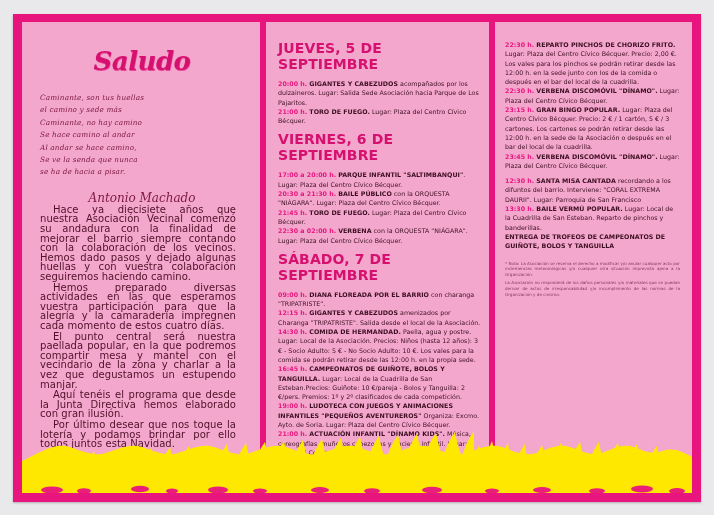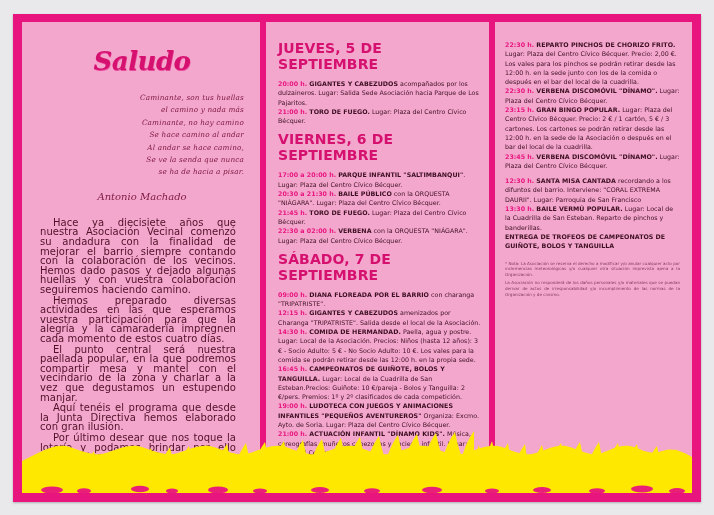--- a/index.html
+++ b/index.html
@@ -45,36 +45,35 @@
     color:#d5106f;
     font-family:"DejaVu Serif", serif;
     font-weight:bold;
     font-style:italic;
     font-size:26px;
     letter-spacing:-0.5px;
     margin:6px 0 16px 0;
     text-shadow:0.5px 0.5px 0 #ea4a9c;
   }
   .poem{
-    text-align:right;
+    text-align:left;
     color:#7d1840;
     font-family:"DejaVu Serif", serif;
     font-style:italic;
     font-size:7.3px;
     line-height:12.4px;
     letter-spacing:.15px;
     margin-bottom:12px;
   }
   .poem-author{
     text-align:center;
     color:#7d1840;
     font-family:"DejaVu Serif", serif;
     font-style:italic;
-    font-size:10px;
-    margin-bottom:16px;
+    font-size:12px;
   }
   .body-p{
     color:#4f1028;
     font-family:"DejaVu Sans", sans-serif;
     font-size:10px;
     line-height:9.6px;
     text-align:justify;
     text-indent:13px;
     margin:0 8px 1px 0;
     letter-spacing:.05px;
@@ -142,21 +141,21 @@
   <div class="inner">
 
     <div class="fold f1"></div>
     <div class="fold f2"></div>
 
     <div class="col col1">
       <div class="salutation-title">Saludo</div>
 
       <div class="poem">
         <div>Caminante, son tus huellas</div>
-        <div>el camino y nada más</div>
+        <div>el camino y sede más</div>
         <div>Caminante, no hay camino</div>
         <div>Se hace camino al andar</div>
         <div>Al andar se hace camino,</div>
         <div>Se ve la senda que nunca</div>
         <div>se ha de hacia a pisar.</div>
       </div>
 
       <div class="poem-author">Antonio Machado</div>
 
       <p class="body-p">Hace ya diecisiete años que nuestra Asociación Vecinal comenzó su andadura con la finalidad de mejorar el barrio siempre contando con la colaboración de los vecinos. Hemos dado pasos y dejado algunas huellas y con vuestra colaboración seguiremos haciendo camino.</p>

